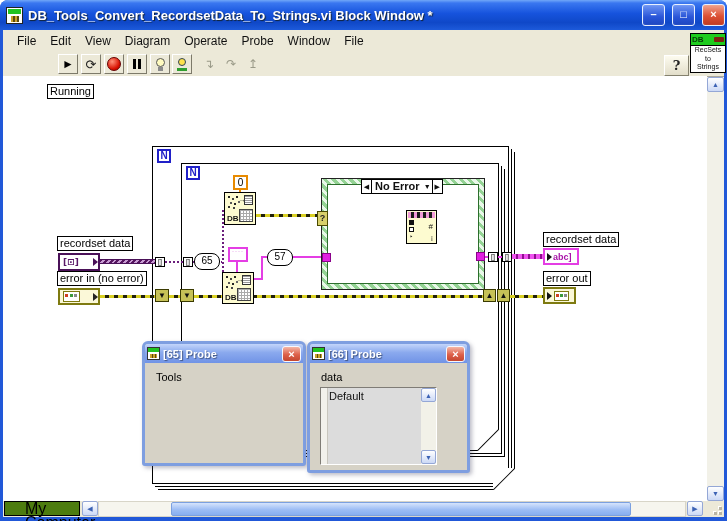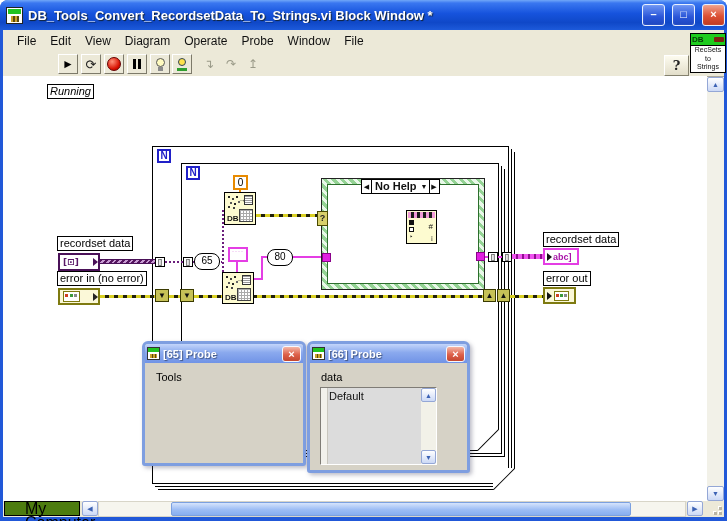--- a/index.html
+++ b/index.html
@@ -169,21 +169,21 @@
       <span class="db">DB</span>
       <span class="viplug"></span>
     </div>
     <div class="viline">RecSets</div>
     <div class="viline">to</div>
     <div class="viline">Strings</div>
   </div>
 
   <div class="diagram">
 
-    <div class="lbl" style="left:44px;top:8px;font-style:italic;">Running</div>
+    <div class="lbl" style="left:44px;top:8px;">Running</div>
 
     <div class="looprect" style="left:149px;top:70px;width:357px;height:338px;"></div>
     <div class="loopline" style="left:508px;top:73px;width:1px;height:338px;"></div>
     <div class="loopline" style="left:511px;top:76px;width:1px;height:338px;"></div>
     <div class="loopline" style="left:152px;top:410px;width:357px;height:1px;"></div>
     <div class="loopline" style="left:155px;top:413px;width:357px;height:1px;"></div>
     <div class="nbox" style="left:154px;top:73px;">N</div>
     <div class="dogear" style="left:490px;top:392px;width:22px;height:22px;">
         <div class="diag"></div>
       </div>
@@ -238,28 +238,28 @@
     <div class="dbnode" style="left:219px;top:196px;">
       <span class="scat"></span>
       <span class="arr">→</span>
       <span class="list"></span>
       <span class="dbtxt">DB</span>
       <span class="grid"></span>
     </div>
     <div class="wsh" style="left:251px;top:202px;width:9px;"></div>
     <div class="wsv" style="left:258px;top:180px;height:24px;"></div>
     <div class="wsh" style="left:260px;top:180px;width:60px;"></div>
-    <div class="probebubble" style="left:264px;top:173px;">80</div>
+    <div class="probebubble" style="left:264px;top:173px;">57</div>
 
     <div class="case" style="left:318px;top:102px;width:164px;height:112px;">
       <div class="caseinner"></div>
     </div>
     <div class="sel" style="left:358px;top:103px;">
       <span class="selcell edge" style="border-right:1px solid #000;">◀</span>
-      <span class="selcell txt">No Help</span>
+      <span class="selcell txt">No Error</span>
       <span class="selcell" style="width:9px;">▼</span>
       <span class="selcell edge" style="border-left:1px solid #000;">▶</span>
     </div>
     <div class="ptunnel" style="left:319px;top:177px;"></div>
     <div class="wsh" style="left:328px;top:180px;width:21px;"></div>
     <div class="wsv" style="left:347px;top:139px;height:43px;"></div>
     <div class="wsh" style="left:347px;top:138px;width:56px;"></div>
     <div class="pconst" style="left:385px;top:141px;width:12px;height:17px;font-size:9px;text-align:center;line-height:16px;">,</div>
     <div class="wsh" style="left:397px;top:148px;width:6px;"></div>
     <div class="pconst" style="left:383px;top:160px;width:11px;height:17px;font-size:9px;text-align:center;line-height:16px;">,</div>

